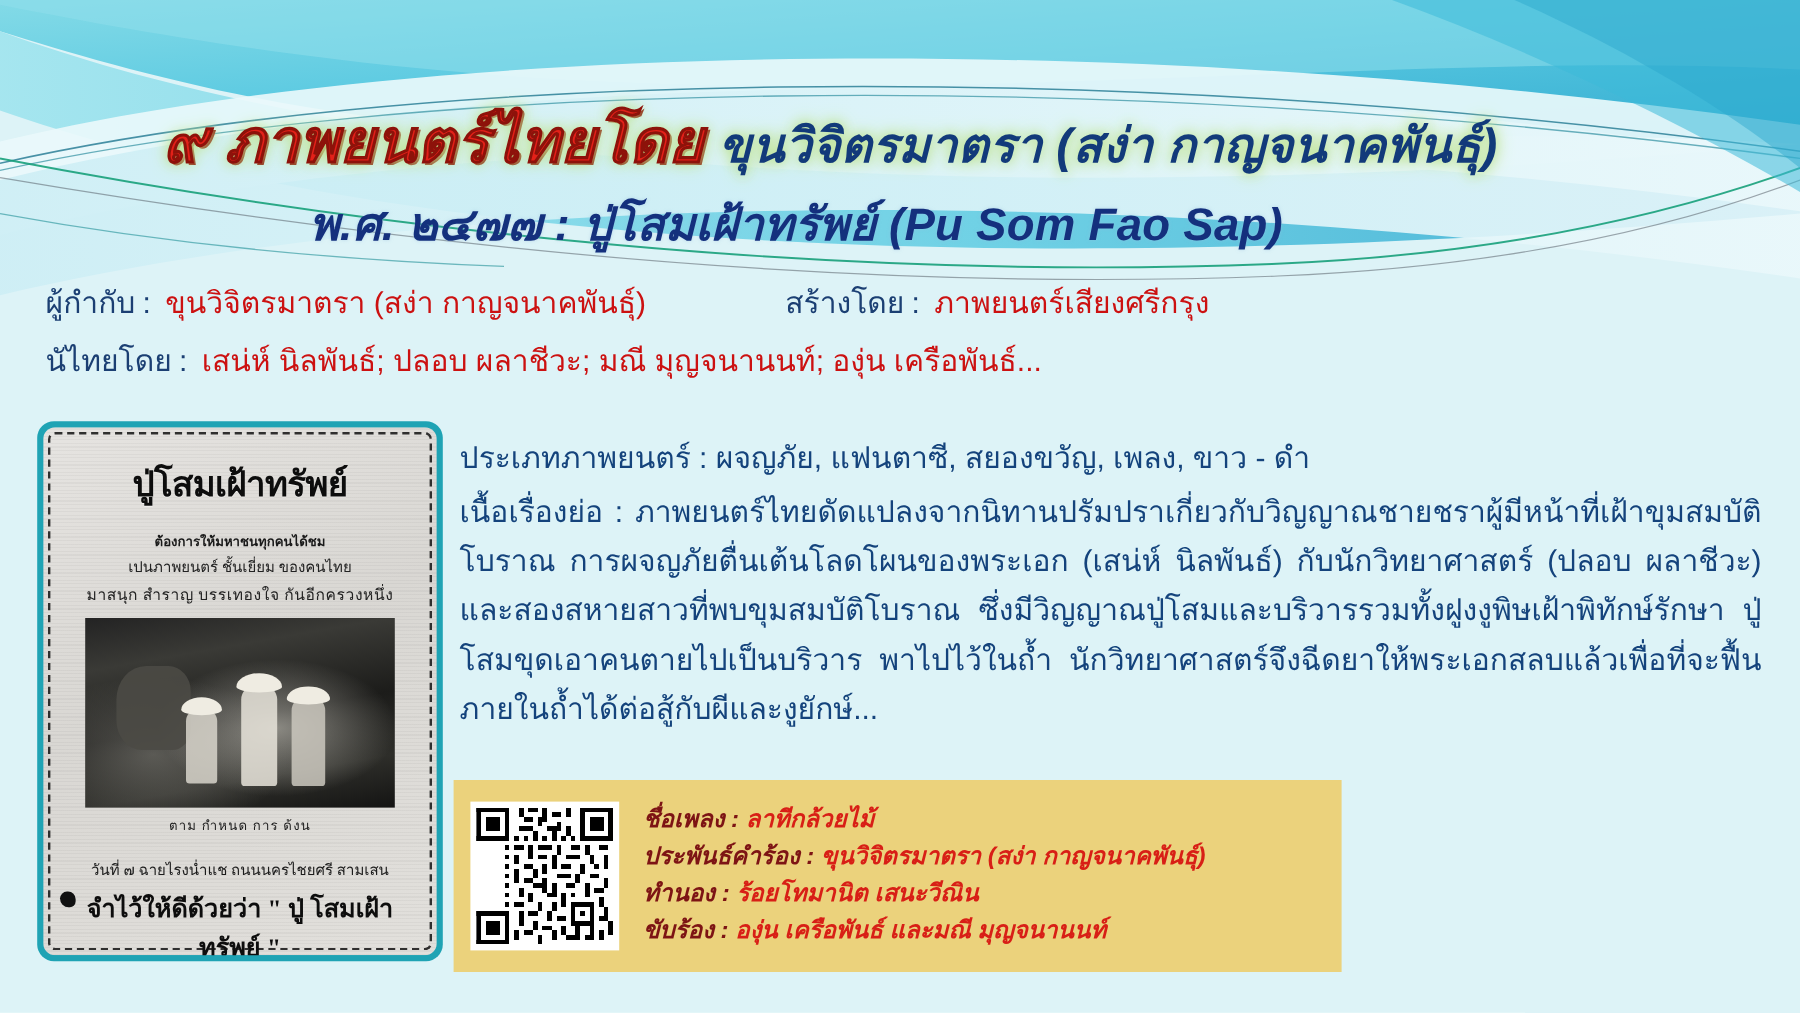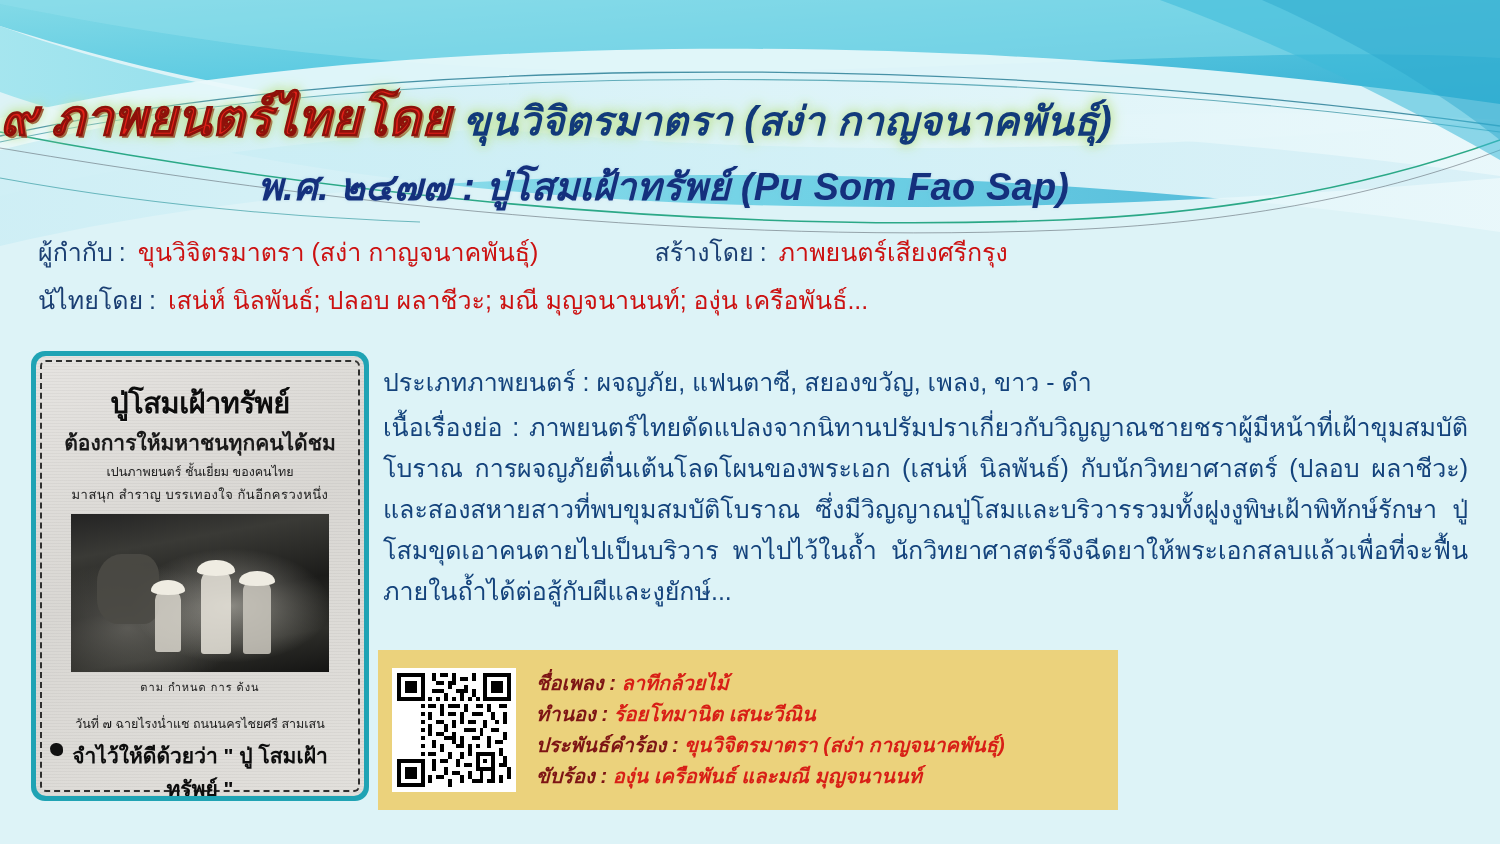--- a/index.html
+++ b/index.html
@@ -28,20 +28,21 @@
     height: 844px;
     pointer-events: none;
   }
 
   
   .heading-block {
     position: absolute;
     left: 0;
     top: 78px;
     width: 1384px;
+    text-align: center;
     white-space: nowrap;
   }
   .title-red {
     font-size: 50px;
     font-weight: bold;
     font-style: italic;
     color: #e32119;
     letter-spacing: 0.5px;
     text-shadow:
        0 0 10px #b9e08a,
@@ -98,20 +99,21 @@
   .poster-frame {
     position: absolute;
     left: 31px;
     top: 351px;
     width: 338px;
     height: 450px;
     background: #1fa3b4;
     border-radius: 14px;
     padding: 5px;
     box-sizing: border-box;
+    font-family: Liberation Serif, serif;
   }
   .poster-inner {
     position: relative;
     width: 100%;
     height: 100%;
     border-radius: 10px;
     background:
        repeating-linear-gradient(0deg, rgba(0,0,0,.035) 0 1px, rgba(0,0,0,0) 1px 3px),
        linear-gradient(155deg,#e6e4e1 0%, #d9d7d3 45%, #e2e0dc 100%);
     overflow: hidden;
@@ -130,24 +132,24 @@
     text-align: center;
     font-size: 29px;
     font-weight: bold;
     color: #0d0d0d;
     margin-top: 14px;
     letter-spacing: -0.5px;
     text-shadow: 0 1px 0 rgba(255,255,255,.5);
   }
   .pt-l2 {
     text-align: center;
-    font-size: 21px;
+    font-size: 11px;
     font-weight: bold;
     color: #1a1a1a;
-    margin-top: 0;
+    margin-top: 16px;
   }
   .pt-l3 {
     text-align: center;
     font-size: 12.5px;
     color: #222;
     margin-top: 3px;
   }
   .pt-l4 {
     text-align: center;
     font-size: 13px;
@@ -493,28 +495,28 @@
       </svg>
     </div>
 
     <div class="song-lines">
       <div class="song-row">
         <span class="song-lbl">ชื่อเพลง</span>
         <span class="song-lbl">:</span>
         <span class="song-val">ลาทีกล้วยไม้</span>
       </div>
       <div class="song-row">
+        <span class="song-lbl">ประพันธ์คำร้อง</span>
+        <span class="song-lbl">:</span>
+        <span class="song-val">ขุนวิจิตรมาตรา (สง่า กาญจนาคพันธุ์)</span>
+      </div>
+      <div class="song-row">
         <span class="song-lbl">ทำนอง</span>
         <span class="song-lbl">:</span>
         <span class="song-val">ร้อยโทมานิต เสนะวีณิน</span>
-      </div>
-      <div class="song-row">
-        <span class="song-lbl">ประพันธ์คำร้อง</span>
-        <span class="song-lbl">:</span>
-        <span class="song-val">ขุนวิจิตรมาตรา (สง่า กาญจนาคพันธุ์)</span>
       </div>
       <div class="song-row">
         <span class="song-lbl">ขับร้อง</span>
         <span class="song-lbl">:</span>
         <span class="song-val">องุ่น เครือพันธ์ และมณี มุญจนานนท์</span>
       </div>
     </div>
   </div>
 
 </div>

